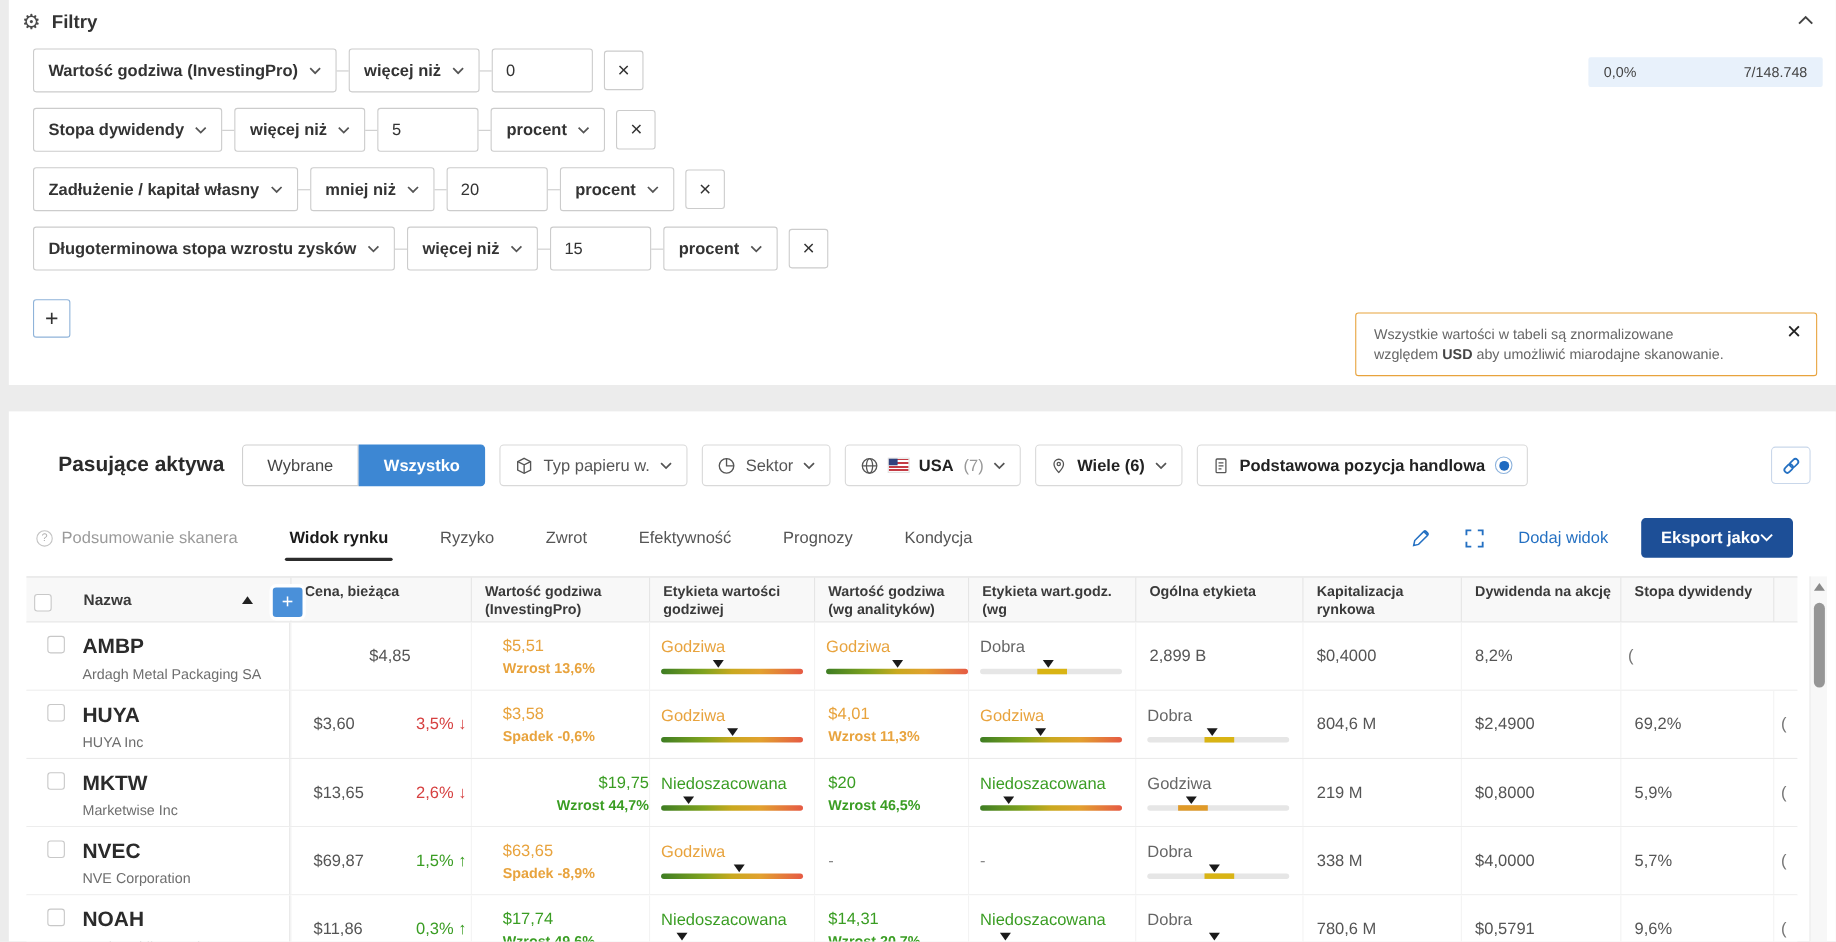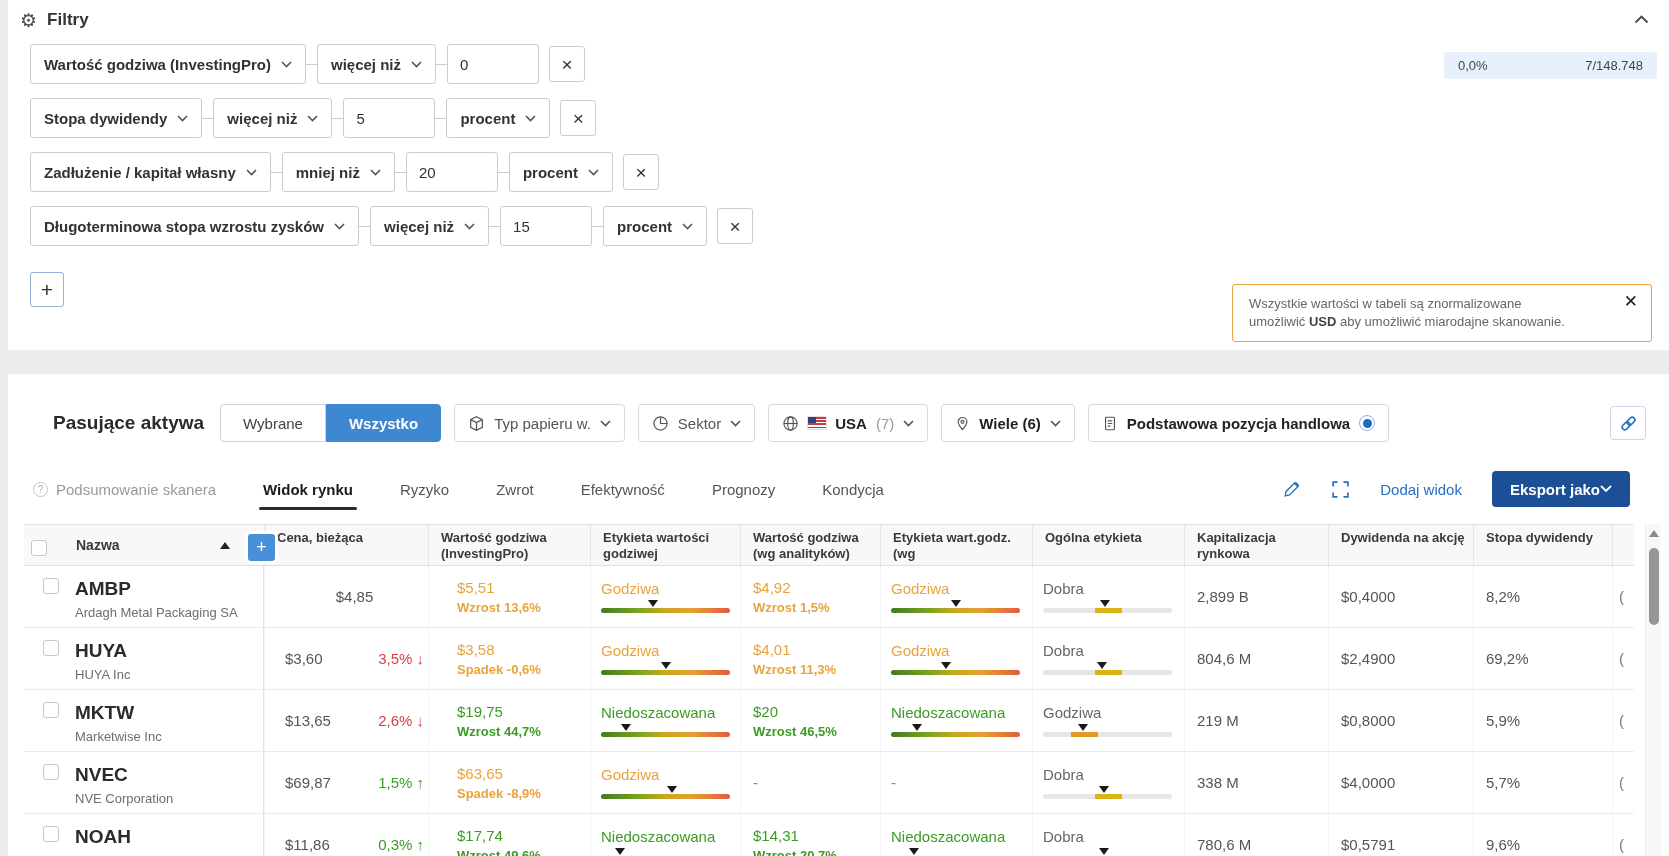--- a/index.html
+++ b/index.html
@@ -272,21 +272,21 @@
             </span>
           </div>
           <button class="xbtn">×</button>
         </div>
       </div>
 
     <button class="plusbtn">+</button>
 
     <div class="notice">
       <span>Wszystkie wartości w tabeli są znormalizowane</span><br>
-      <span>umożliwić</span>
+      <span>względem</span>
       <b>USD</b>
       <span>aby umożliwić miarodajne skanowanie.</span>
       <span class="notice-close">✕</span>
     </div>
   </section>
 
   <section class="card assets-card">
     <div class="toolbar">
       <span class="assets-title">Pasujące aktywa</span>
       <div class="seg-toggle">
@@ -459,24 +459,20 @@
               <span class="fv-val t-orange">$5,51</span>
               <span class="fv-sub t-orange">Wzrost 13,6%</span>
             </div>
             <div class="td" style="padding-left:10px;">
               <span class="lbl t-orange">Godziwa</span>
               <div class="gauge">
                 <span class="bar"></span>
                 <span class="gmark" style="left:40%;"></span>
               </div>
             </div>
-            <div class="td fvcell" style="padding-left:12px;">
-              <span class="fv-val t-orange">$4,92</span>
-              <span class="fv-sub t-orange">Wzrost 1,5%</span>
-            </div>
             <div class="td" style="padding-left:10px;">
               <span class="lbl t-orange">Godziwa</span>
               <div class="gauge">
                 <span class="bar"></span>
                 <span class="gmark" style="left:50%;"></span>
               </div>
             </div>
             <div class="td" style="padding-left:10px;">
               <span class="lbl" style="color:#666;">Dobra</span>
               <div class="gauge">
@@ -554,21 +550,21 @@
               <span class="cbx"></span>
             </div>
             <div class="td namecell">
               <span class="ticker">MKTW</span>
               <span class="company">Marketwise Inc</span>
             </div>
             <div class="td pricecell">
               <span class="price">$13,65</span>
               <span class="chg down">2,6% ↓</span>
             </div>
-            <div class="td fvcell" style="padding-left:28px;">
+            <div class="td fvcell" style="padding-left:28px;align-items:flex-end;">
               <span class="fv-val t-green">$19,75</span>
               <span class="fv-sub t-green">Wzrost 44,7%</span>
             </div>
             <div class="td" style="padding-left:10px;">
               <span class="lbl t-green">Niedoszacowana</span>
               <div class="gauge">
                 <span class="bar"></span>
                 <span class="gmark" style="left:19%;"></span>
               </div>
             </div>

